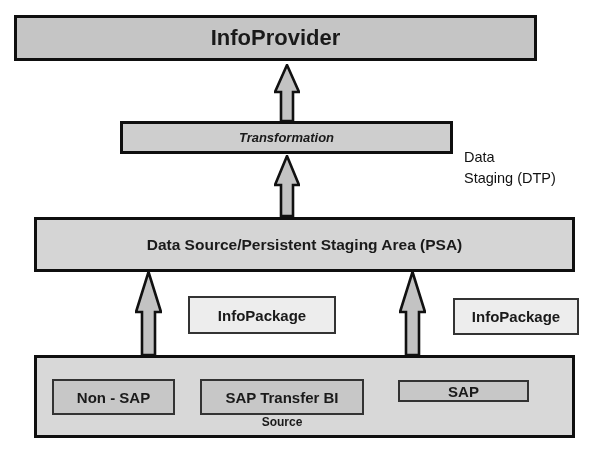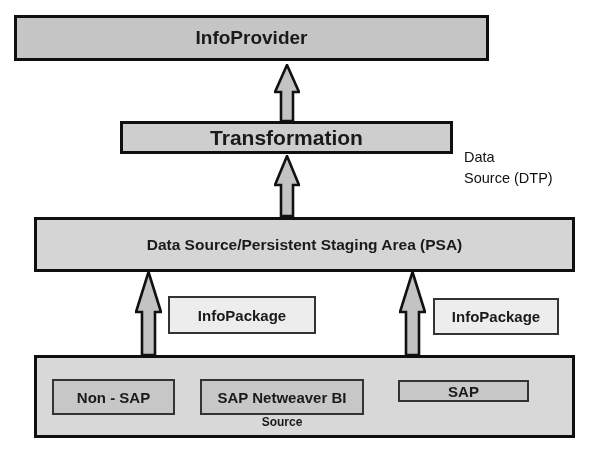--- a/index.html
+++ b/index.html
@@ -15,28 +15,29 @@
     display:flex;align-items:center;justify-content:center;
     box-sizing:border-box;
     color:#1a1a1a;
     font-weight:bold;
     text-align:center;
   }
   .big{
     border:3px solid #0f0f0f;
     background:#c6c6c6;
   }
-  .info-provider{left:14px;top:15px;width:475px;height:46px;font-size:19px;background:#c5c5c5;}
-  .transformation{left:120px;top:121px;width:333px;height:33px;font-size:21px;background:#cecece;}
+  .info-provider{left:14px;top:15px;width:523px;height:46px;font-size:22px;background:#c5c5c5;}
+  .transformation{left:120px;top:121px;width:333px;height:33px;font-size:13px;background:#cecece;font-style:italic;}
   .psa{left:34px;top:217px;width:541px;height:55px;font-size:15.5px;background:#d5d5d5;}
   .source-panel{left:34px;top:355px;width:541px;height:83px;background:#d8d8d8;}
   .light{
     border:2px solid #333333;
     background:#ededed;
     font-size:15px;
+    margin-left:20px;
   }
   .ip-left{left:168px;top:296px;width:148px;height:38px;}
   .ip-right{left:433px;top:298px;width:126px;height:37px;}
   .inner{
     border:2px solid #333333;
     background:#c7c7c7;
     font-size:15px;
   }
   .non-sap{left:52px;top:379px;width:123px;height:36px;}
   .netweaver{left:200px;top:379px;width:164px;height:36px;}
@@ -73,21 +74,21 @@
   <div class="box big transformation">
     <span>Transformation</span>
   </div>
 
   <svg class="arrow" style="left:274px;top:155px;" width="26" height="62" viewBox="0 0 26 62">
     <polygon points="13,1 25,30 19,30 19,61 7,61 7,30 1,30"></polygon>
   </svg>
 
   <div class="dtp">
     <div>Data</div>
-    <div>Source (DTP)</div>
+    <div>Staging (DTP)</div>
   </div>
 
   <div class="box big psa">
     <span>Data Source/Persistent Staging Area (PSA)</span>
   </div>
 
   <svg class="arrow" style="left:135px;top:271px;" width="27" height="85" viewBox="0 0 27 85">
     <polygon points="13.5,1 26,41 20,41 20,84 7,84 7,41 1,41"></polygon>
   </svg>
 
@@ -103,21 +104,21 @@
     <span>InfoPackage</span>
   </div>
 
   <div class="box big source-panel"></div>
 
   <div class="box inner non-sap">
     <span>Non - SAP</span>
   </div>
 
   <div class="box inner netweaver">
-    <span>SAP Netweaver BI</span>
+    <span>SAP Transfer BI</span>
   </div>
 
   <div class="box inner sap">
     <span>SAP</span>
   </div>
 
   <div class="source-label">Source</div>
 
 </div>
 

